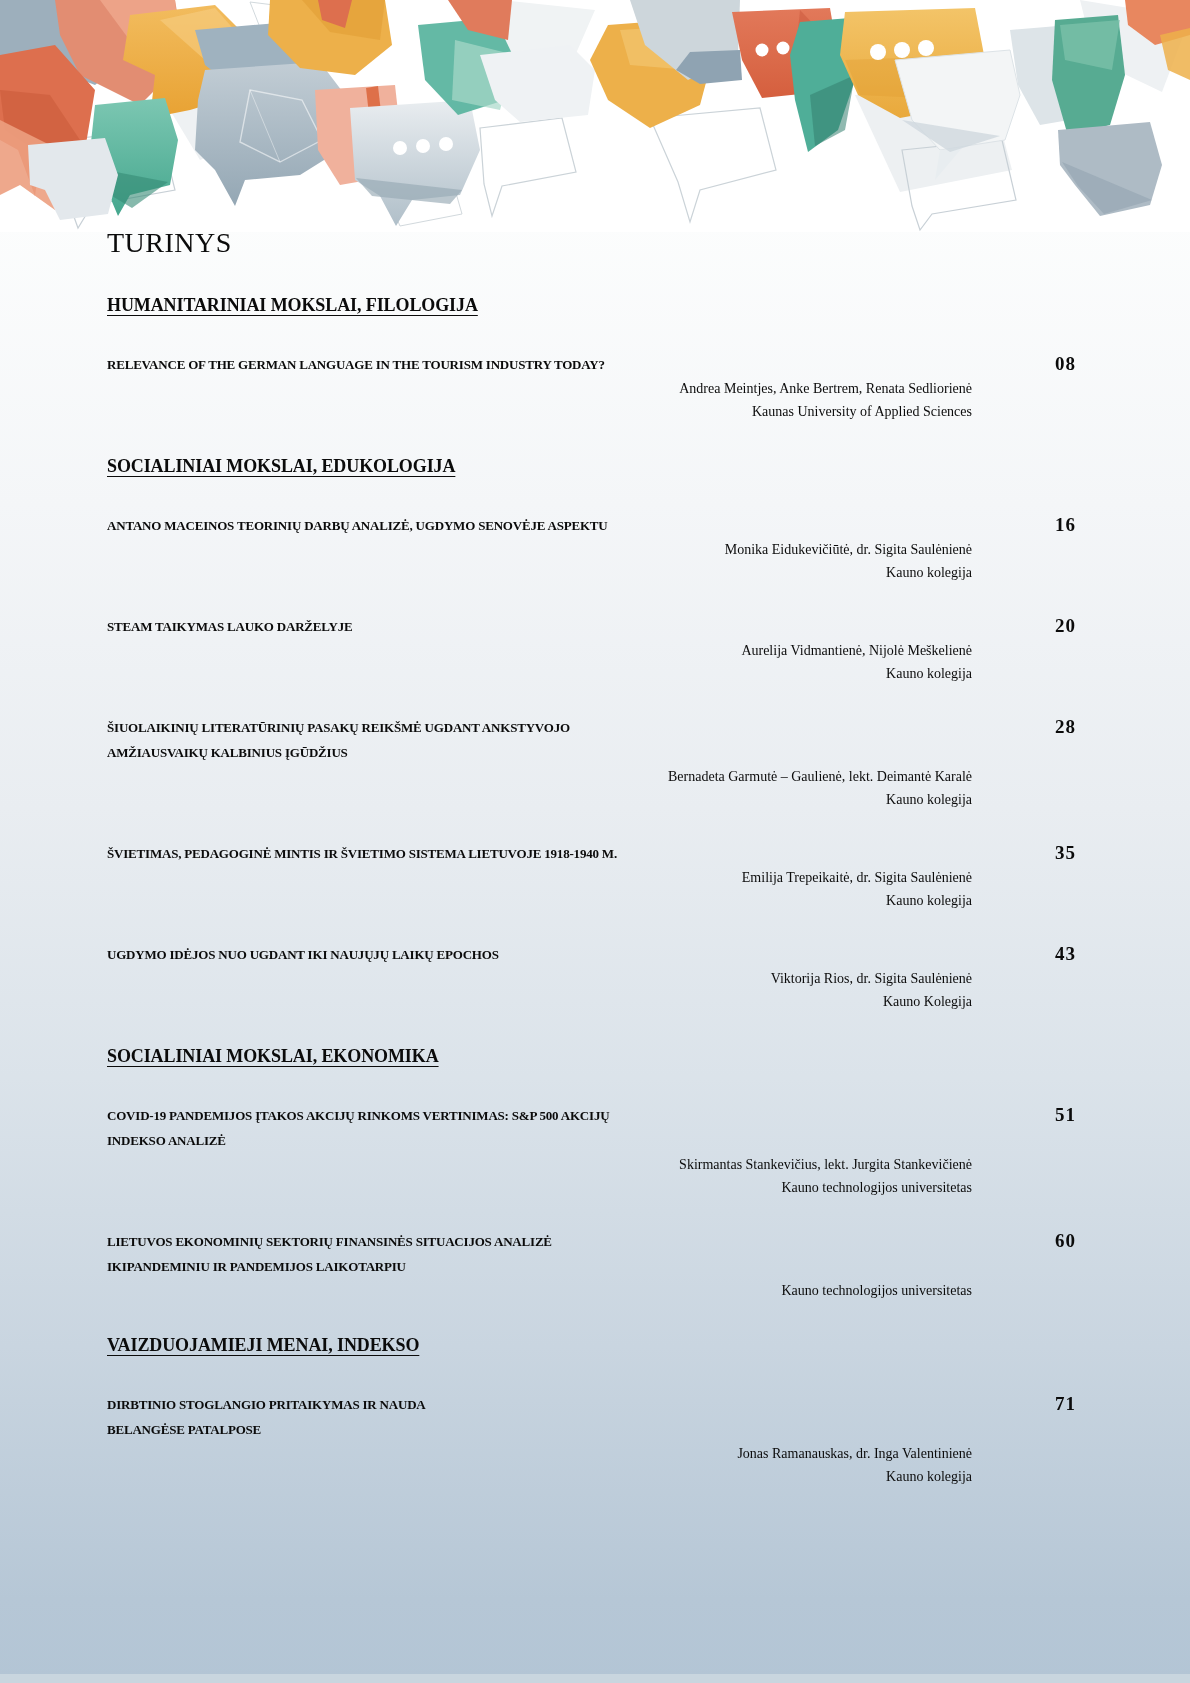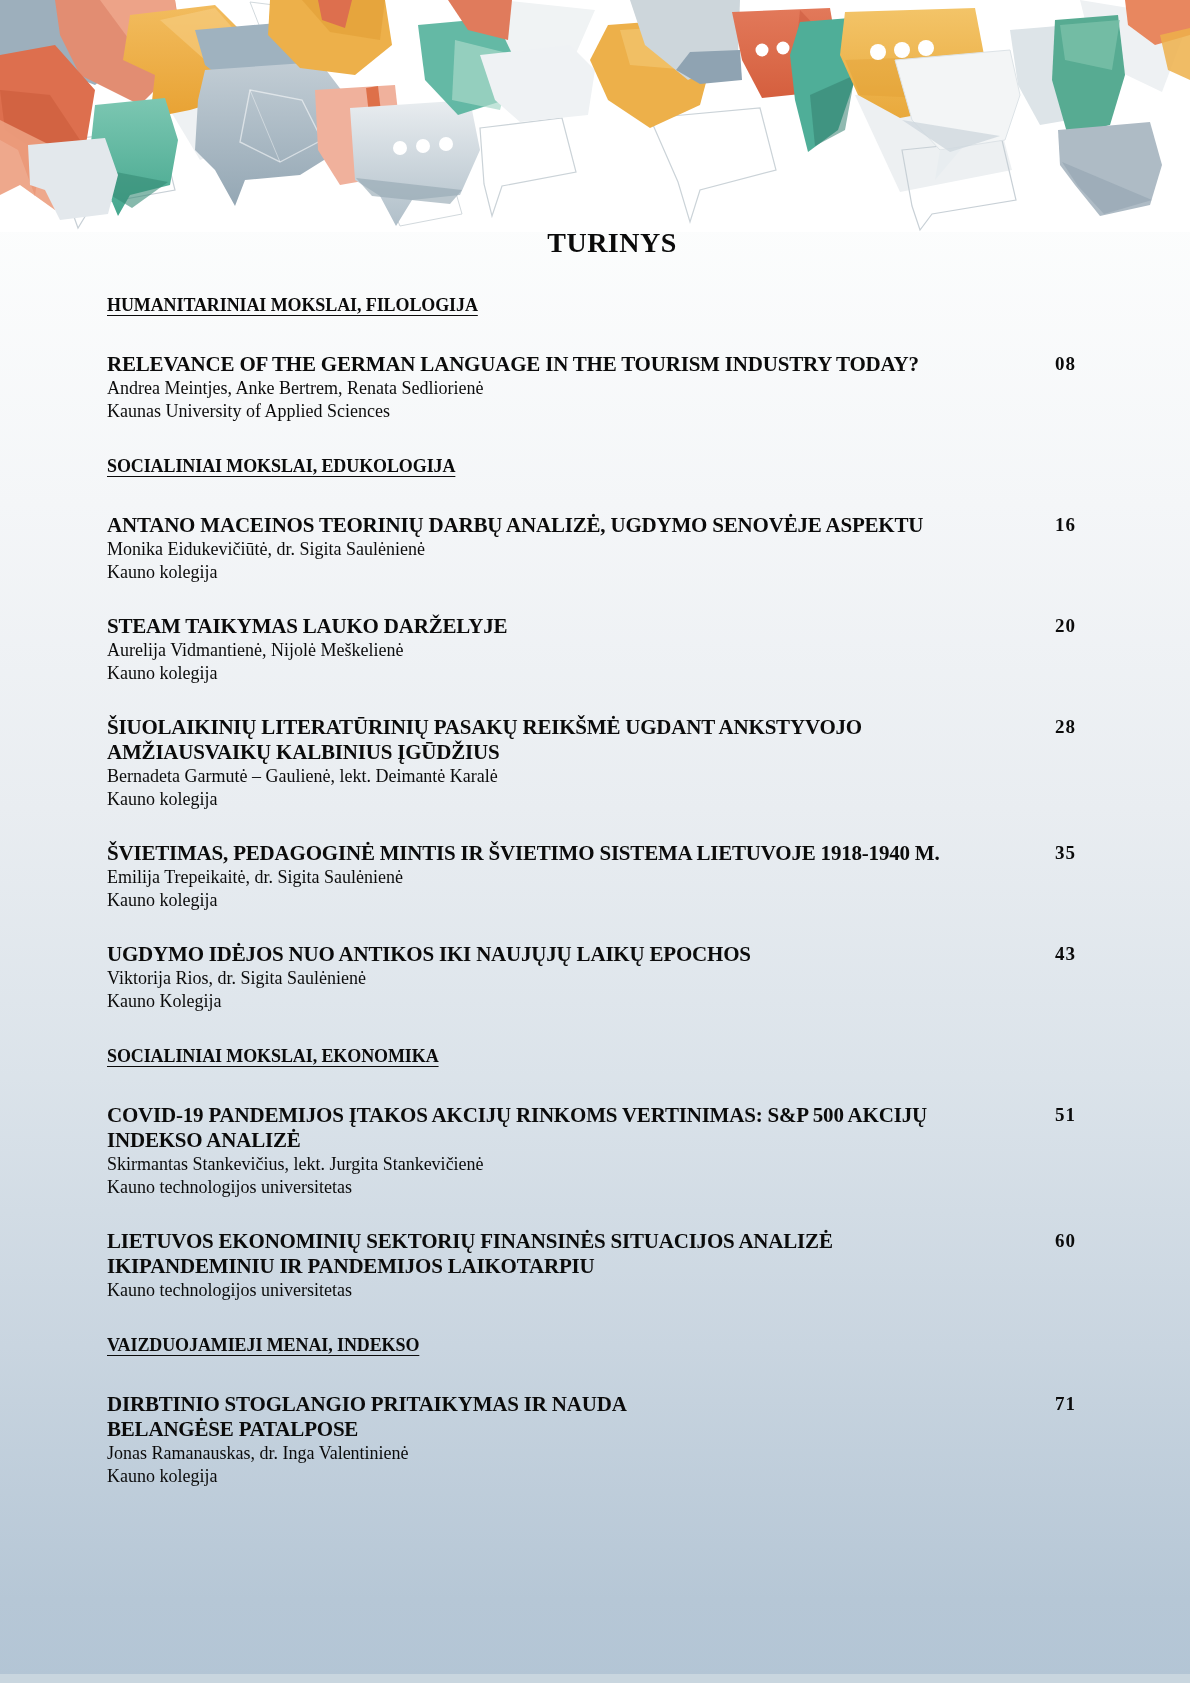--- a/index.html
+++ b/index.html
@@ -18,37 +18,37 @@
   .page::after {
     content: "";
     position: absolute; left: 0; right: 0; bottom: 0; height: 9px;
     background: #cdd8e0; opacity: .85;
   }
   .header-art { position: absolute; top: 0; left: 0; display: block; }
 
   .content { position: absolute; left: 107px; top: 228px; width: 1010px; }
 
   .doc-title {
-    font-size: 28px; font-weight: bold; line-height: 30px;
-    letter-spacing: .5px; margin: 0 0 34px 0; text-align: center;
+    font-size: 28px; font-weight: normal; line-height: 30px;
+    letter-spacing: .5px; margin: 0 0 34px 0;
   }
   .section-heading {
     font-size: 18px; font-weight: bold; line-height: 26px;
     letter-spacing: -0.1px;
     text-decoration: underline;
     text-underline-offset: 4px;
     margin: 6px 0 34px 0;
   }
   .entry { position: relative; margin: 0 0 30px 0; }
   .entry-title {
-    font-size: 21px; font-weight: bold; line-height: 25px;
+    font-size: 13px; font-weight: bold; line-height: 25px;
     letter-spacing: -0.2px; white-space: pre-line; max-width: 865px;
   }
   .entry-authors, .entry-institution {
-    font-size: 18px; line-height: 23px; max-width: 865px;
+    font-size: 14px; line-height: 23px; max-width: 865px; text-align: right;
   }
   .entry-page {
     position: absolute; left: 948px; top: 1px;
     font-size: 19px; font-weight: bold; letter-spacing: 1px;
   }
 </style>
 </head>
 <body>
 
 <div class="page">
@@ -201,21 +201,21 @@
   </div>
 
   <div class="entry">
     <div class="entry-title">ŠVIETIMAS, PEDAGOGINĖ MINTIS IR ŠVIETIMO SISTEMA LIETUVOJE 1918-1940 M.</div>
     <div class="entry-authors">Emilija Trepeikaitė, dr. Sigita Saulėnienė</div>
     <div class="entry-institution">Kauno kolegija</div>
     <div class="entry-page">35</div>
   </div>
 
   <div class="entry">
-    <div class="entry-title">UGDYMO IDĖJOS NUO ANTIKOS IKI NAUJŲJŲ LAIKŲ EPOCHOS</div>
+    <div class="entry-title">UGDYMO IDĖJOS NUO UGDANT IKI NAUJŲJŲ LAIKŲ EPOCHOS</div>
     <div class="entry-authors">Viktorija Rios, dr. Sigita Saulėnienė</div>
     <div class="entry-institution">Kauno Kolegija</div>
     <div class="entry-page">43</div>
   </div>
 </div>
   </section>
 
   <section class="section">
     <h2 class="section-heading">SOCIALINIAI MOKSLAI, EKONOMIKA</h2>
     <div class="entries">

